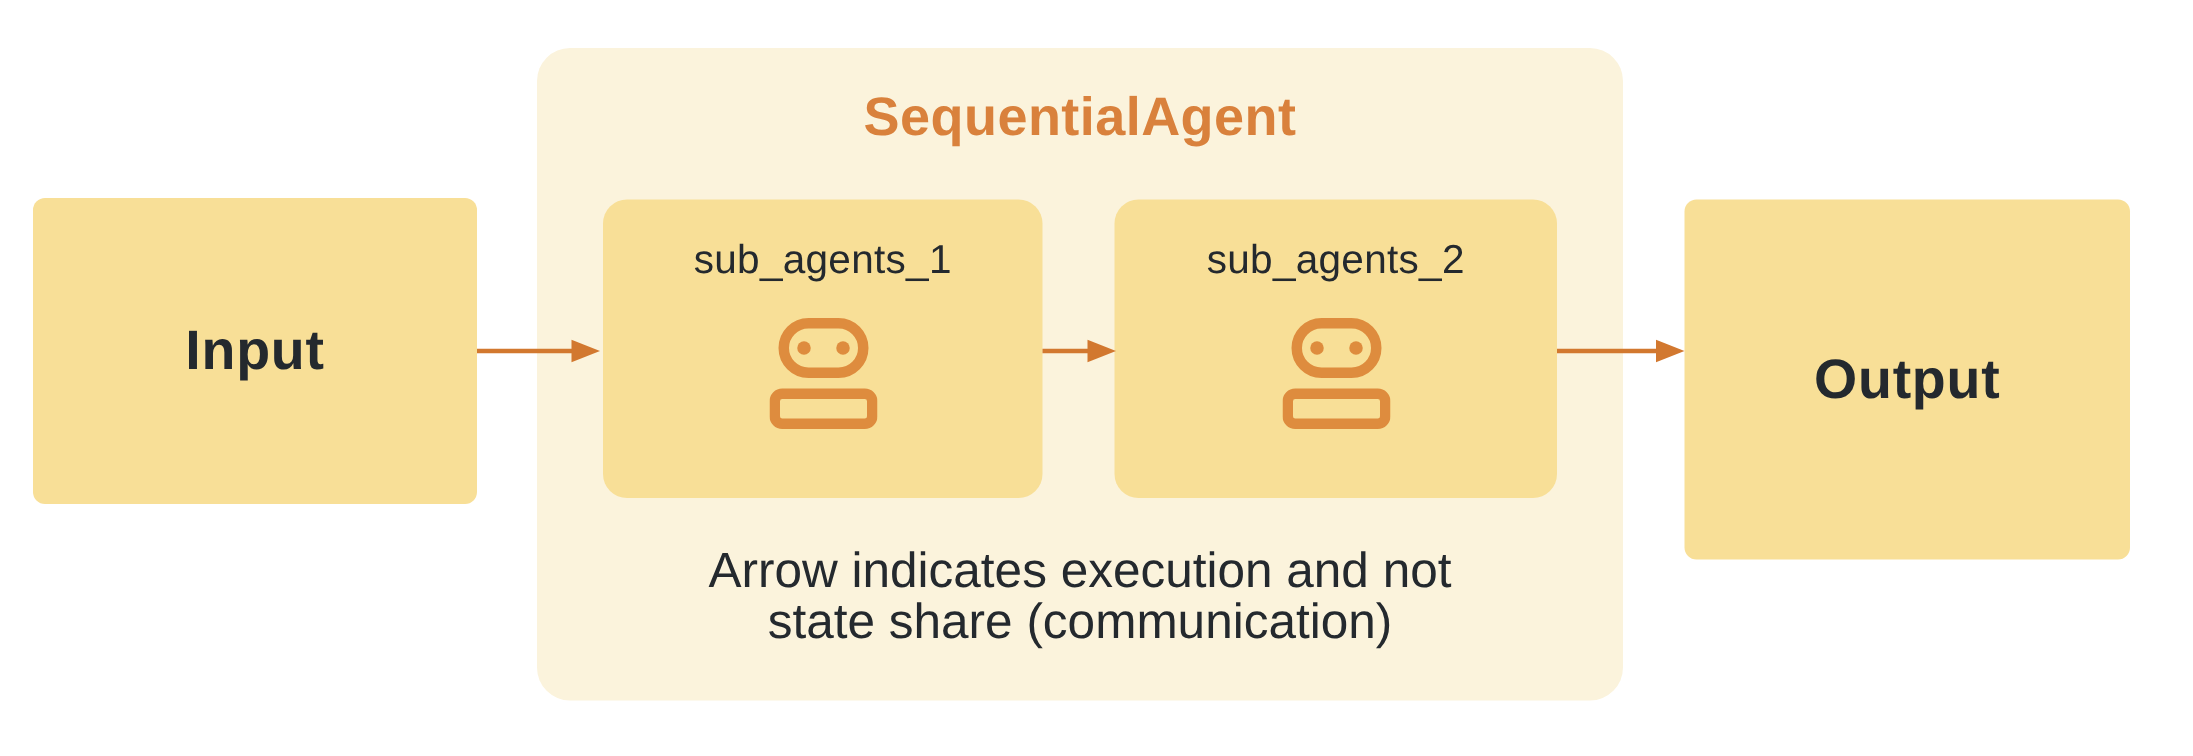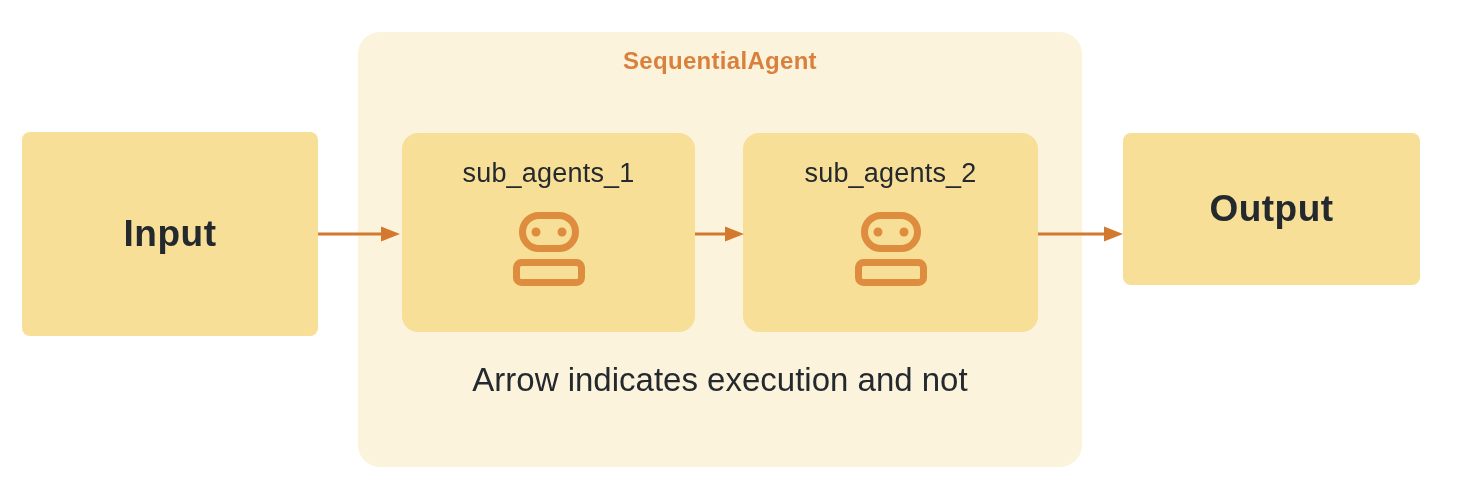--- a/index.html
+++ b/index.html
@@ -31,33 +31,33 @@
     align-items: center;
     justify-content: center;
   }
   .node .node-label {
     font-size: 37px;
     font-weight: bold;
     color: var(--text-dark);
     letter-spacing: 0.5px;
   }
   .input-node  { left: 22px;   top: 132px; width: 296px; height: 204px; }
-  .output-node { left: 1123px; top: 133px; width: 297px; height: 152px; }
+  .output-node { left: 1123px; top: 133px; width: 297px; height: 240px; }
 
   .agent-container {
     position: absolute;
     left: 358px; top: 32px;
     width: 724px; height: 435px;
     background: var(--container-cream);
     border-radius: 22px;
   }
   .container-title {
-    padding-top: 15px;
+    padding-top: 25px;
     text-align: center;
-    font-size: 24px;
+    font-size: 36px;
     font-weight: 600;
     color: var(--accent-orange);
     letter-spacing: 0.3px;
   }
   .sub-node {
     position: absolute;
     top: 101px;
     height: 199px;
     background: var(--node-yellow);
     border-radius: 16px;
@@ -123,20 +123,21 @@
       <svg class="robot" viewBox="0 0 72 74" xmlns="http://www.w3.org/2000/svg">
         <rect x="9.5" y="3.5" width="53" height="33" rx="16.5" fill="none" stroke="var(--icon-orange)" stroke-width="7"></rect>
         <circle cx="23" cy="20" r="4.5" fill="var(--icon-orange)"></circle>
         <circle cx="49" cy="20" r="4.5" fill="var(--icon-orange)"></circle>
         <rect x="3.5" y="50.5" width="65" height="20" rx="5" fill="none" stroke="var(--icon-orange)" stroke-width="7"></rect>
       </svg>
     </div>
 
     <div class="caption">
       <div>Arrow indicates execution and not</div>
+      <div>state share (communication)</div>
     </div>
   </div>
 
   <div class="node output-node">
     <span class="node-label">Output</span>
   </div>
 
   <svg class="arrows" viewBox="0 0 1462 504" xmlns="http://www.w3.org/2000/svg">
     <g>
       <line x1="318" y1="234" x2="383" y2="234"></line>

